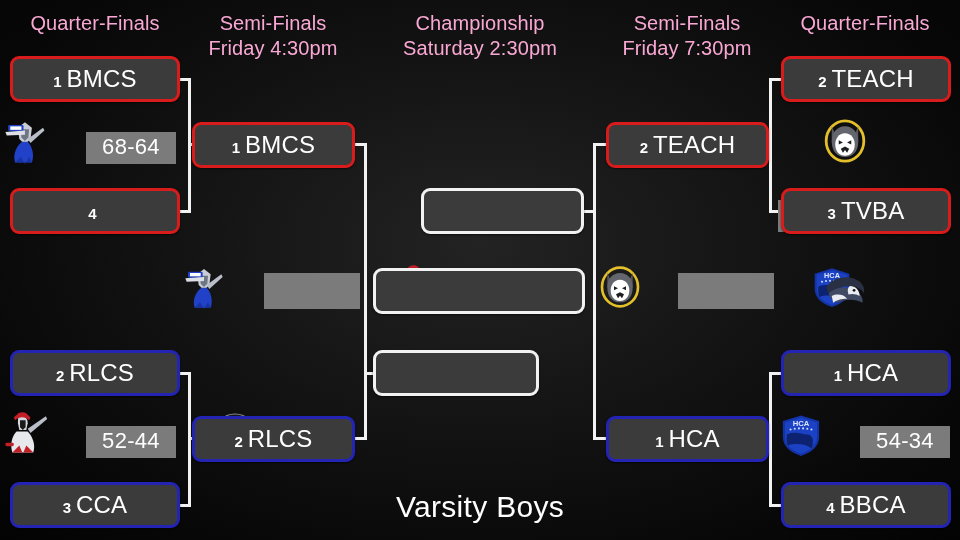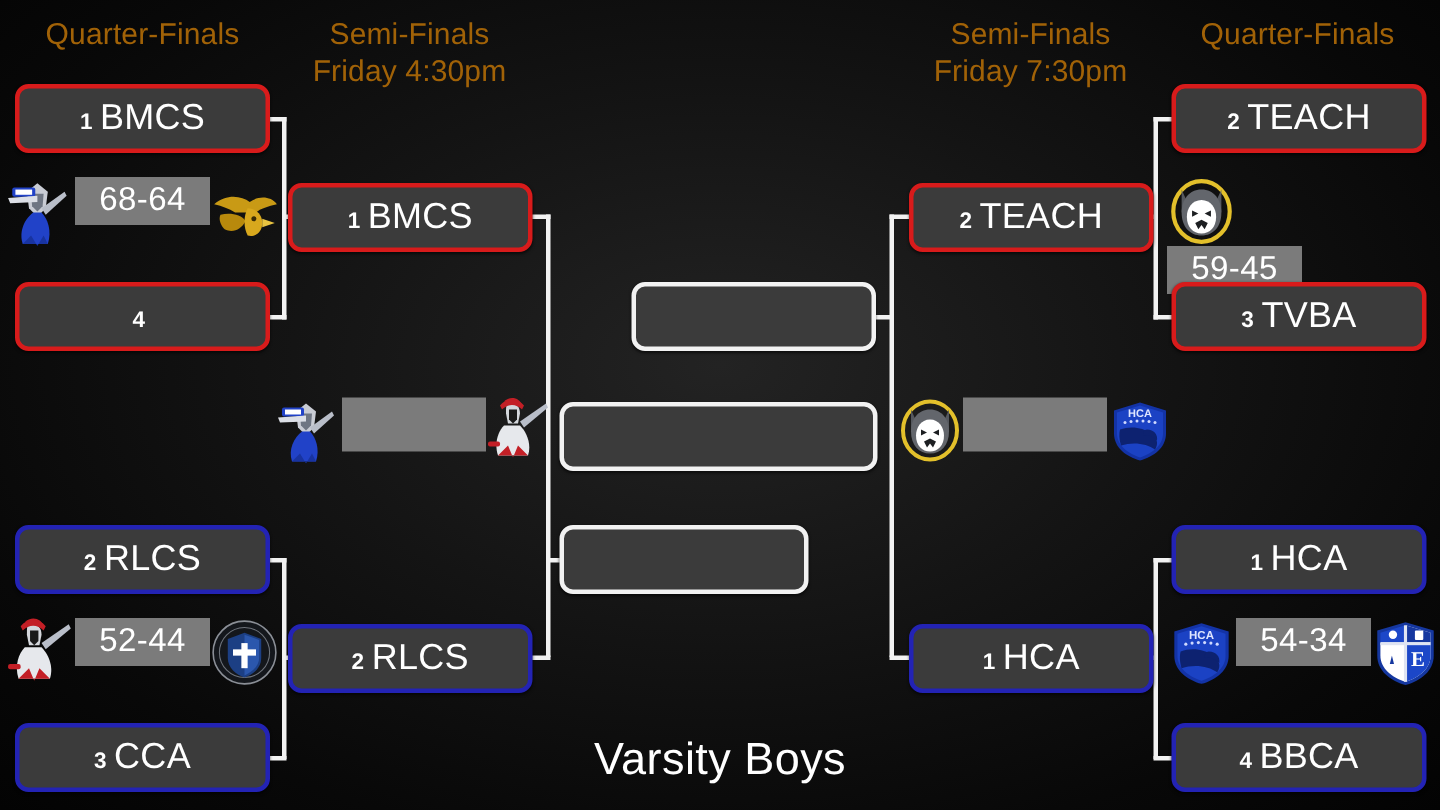--- a/index.html
+++ b/index.html
@@ -15,21 +15,21 @@
     background-color:#0d0d0d;
     background-image:
       radial-gradient(ellipse at 50% 45%, #232323 0%, #141414 42%, #080808 78%, #030303 100%),
       repeating-linear-gradient(45deg, rgba(255,255,255,.045) 0 1px, rgba(0,0,0,0) 1px 4px),
       repeating-linear-gradient(-45deg, rgba(255,255,255,.03) 0 1px, rgba(0,0,0,0) 1px 4px);
     background-blend-mode:normal, overlay, overlay;
   }
   .layer{position:absolute;inset:0;}
 
   .hdr{
-    position:absolute;text-align:center;color:#a16207;
+    position:absolute;text-align:center;color:#f9a8d4;
     font-size:20px;line-height:25px;font-weight:400;
     letter-spacing:.1px;white-space:nowrap;
   }
 
   .box{
     position:absolute;box-sizing:border-box;
     background:#3b3b3b;
     border-radius:9px;
     border:3px solid #fff;
     display:flex;align-items:center;justify-content:center;
@@ -37,21 +37,21 @@
     box-shadow:0 1px 2px rgba(0,0,0,.6);
   }
   .box .seed{font-size:15px;font-weight:700;margin-right:5px;position:relative;top:2px;}
   .box .nm{font-size:24px;font-weight:400;letter-spacing:.2px;}
   .box.red{border-color:#d81b1b;}
   .box.blue{border-color:#2323b4;}
   .box.white{border-color:#f2f2f2;}
 
   .line{position:absolute;background:#f2f2f2;}
 
-  .scorerow{position:absolute;display:flex;align-items:flex-start;}
+  .scorerow{position:absolute;display:flex;align-items:flex-end;gap:36px;}
   .scorebox{
     background:#7b7b7b;color:#fff;font-size:22px;font-weight:400;
     padding:2px 9px 4px;min-width:72px;text-align:center;
     letter-spacing:.3px;
   }
   .scorebox.empty{min-height:30px;min-width:78px;}
   .logo{width:46px;height:46px;flex:0 0 46px;display:block;}
   .logo.sm{width:44px;height:44px;flex:0 0 44px;}
 
   .title{
@@ -65,20 +65,24 @@
 <div id="stage"></div>
 
 <div class="layer">
   <div class="hdr" style="left:0px;top:11px;width:190px;">
     <div>Quarter-Finals</div>
     <div></div>
   </div>
   <div class="hdr" style="left:178px;top:11px;width:190px;">
     <div>Semi-Finals</div>
     <div>Friday 4:30pm</div>
+  </div>
+  <div class="hdr" style="left:385px;top:11px;width:190px;">
+    <div>Championship</div>
+    <div>Saturday 2:30pm</div>
   </div>
   <div class="hdr" style="left:592px;top:11px;width:190px;">
     <div>Semi-Finals</div>
     <div>Friday 7:30pm</div>
   </div>
   <div class="hdr" style="left:770px;top:11px;width:190px;">
     <div>Quarter-Finals</div>
     <div></div>
   </div>
 </div>

